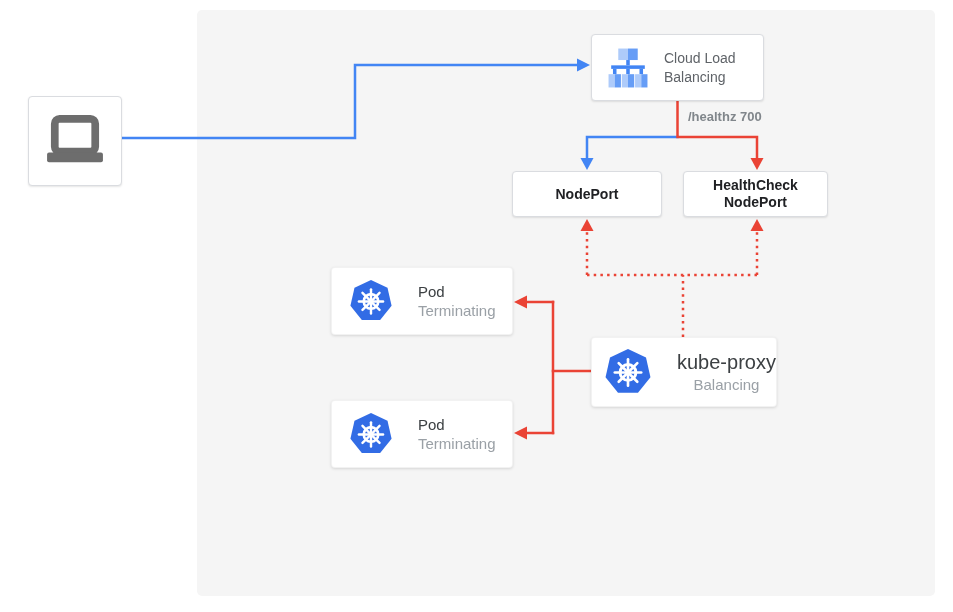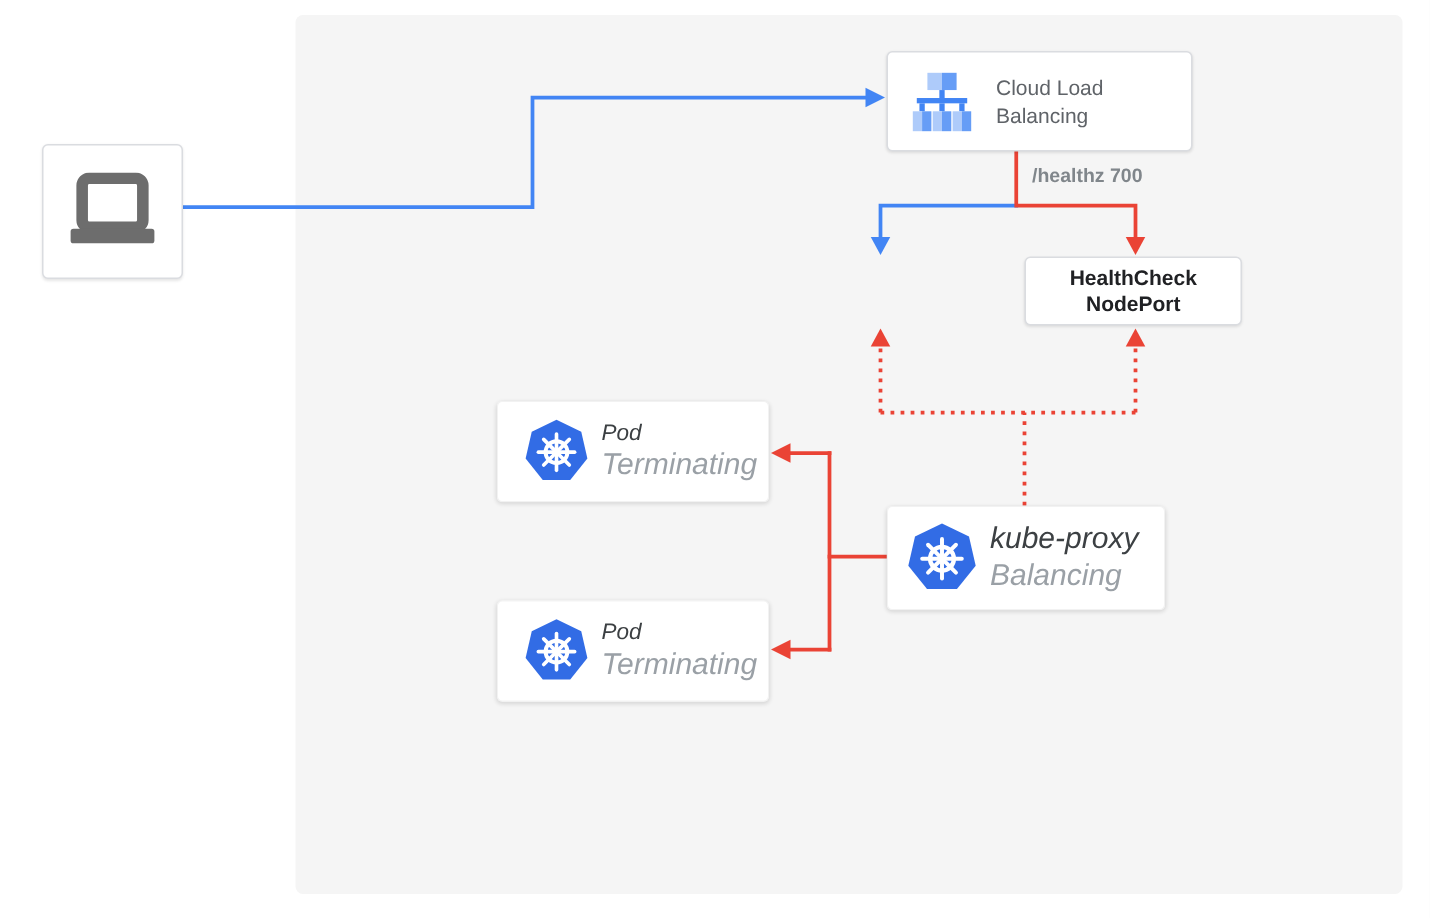--- a/index.html
+++ b/index.html
@@ -60,21 +60,21 @@
     border-color: rgba(0,0,0,0.05);
     box-shadow: 0 1px 3px rgba(0,0,0,0.13);
   }
 
   .laptop-box {
     left: 28px; top: 96px; width: 94px; height: 90px;
     display: flex; align-items: center; justify-content: center;
   }
 
   .clb-box {
-    left: 591px; top: 34px; width: 204px; height: 67px;
+    left: 591px; top: 34px; width: 173px; height: 67px;
     display: flex; align-items: center; gap: 13px;
     padding-left: 13px;
   }
   .clb-label {
     font-size: 14px; line-height: 1.35;
     color: var(--text-gray, #5f6368);
     width: 92px;
   }
 
   .healthz-label {
@@ -93,36 +93,36 @@
   .hc-box {
     left: 683px; top: 171px; width: 145px; height: 46px;
     display: flex; align-items: center; justify-content: center;
     text-align: center;
     font-size: 14px; font-weight: bold; line-height: 1.22;
     color: var(--text-dark, #202124);
     padding: 12px 18px;
   }
 
   .entity {
-    display: flex; align-items: center; gap: 8px; font-style: italic;
+    display: flex; align-items: center; gap: 25px;
   }
   .pod-box {
     left: 331px; width: 182px; height: 68px;
     padding-left: 17px;
   }
   .pod-box.pod1 { top: 267px; }
   .pod-box.pod2 { top: 400px; }
   .kp-box {
     left: 591px; top: 337px; width: 186px; height: 70px;
     padding-left: 12px;
   }
   .entity .txt { display: flex; flex-direction: column; gap: 2px; }
   .entity .title { font-size: 15px; color: var(--text-body, #3c4043); }
   .kp-box .title { font-size: 20px; }
-  .entity .sub { font-size: 20px; color: var(--text-light, #9aa0a6); }
+  .entity .sub { font-size: 15px; color: var(--text-light, #9aa0a6); text-align: center; }
 
   
   .k8s-hept { fill: var(--k8s-blue, #326ce5); }
   .k8s-ring { fill: none; stroke: #fff; stroke-width: 6; }
   .k8s-spoke { stroke: #fff; stroke-width: 5.5; stroke-linecap: round; }
   .k8s-hub { fill: #fff; }
 
   
   .gcp-b  { fill: var(--gcp-blue, #4285f4); }
   .gcp-m  { fill: var(--gcp-blue-med, #669df6); }
@@ -207,20 +207,21 @@
       <rect class="gcp-l" x="19" y="30" width="7" height="15"></rect>
       <rect class="gcp-m" x="26" y="30" width="7" height="15"></rect>
       <rect class="gcp-l" x="34" y="30" width="7" height="15"></rect>
       <rect class="gcp-m" x="41" y="30" width="7" height="15"></rect>
     </svg>
     <div class="clb-label">Cloud Load Balancing</div>
   </div>
 
   <div class="healthz-label">/healthz 700</div>
 
+  <div class="box nodeport-box">NodePort</div>
 
   <div class="box hc-box">HealthCheck NodePort</div>
 
   <div class="box soft entity pod-box pod1">
     <svg width="44" height="44" viewBox="0 0 100 100" aria-hidden="true">
       <use href="#k8s-logo" xlink:href="#k8s-logo"></use>
     </svg>
     <div class="txt">
       <span class="title">Pod</span>
       <span class="sub">Terminating</span>

